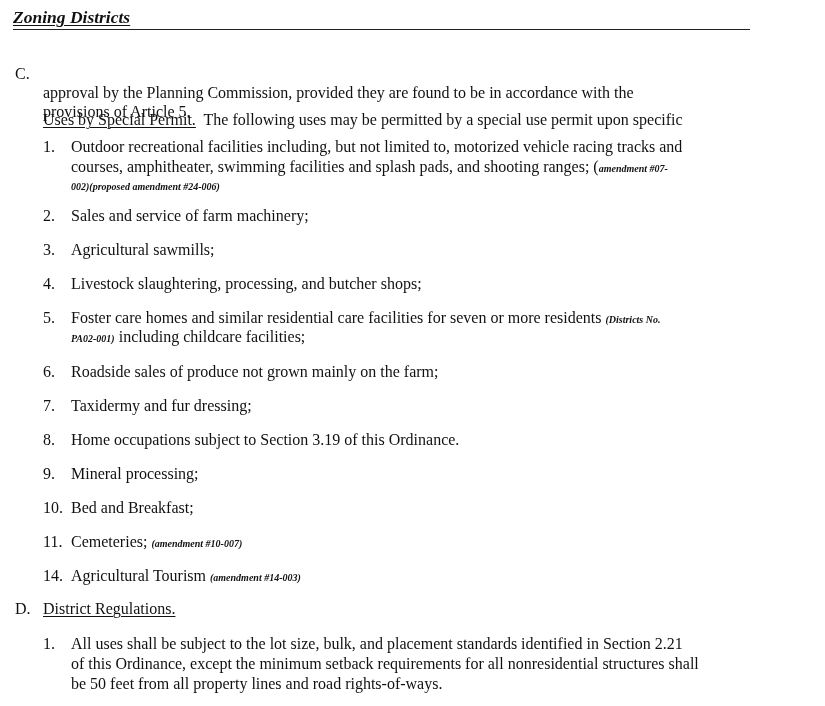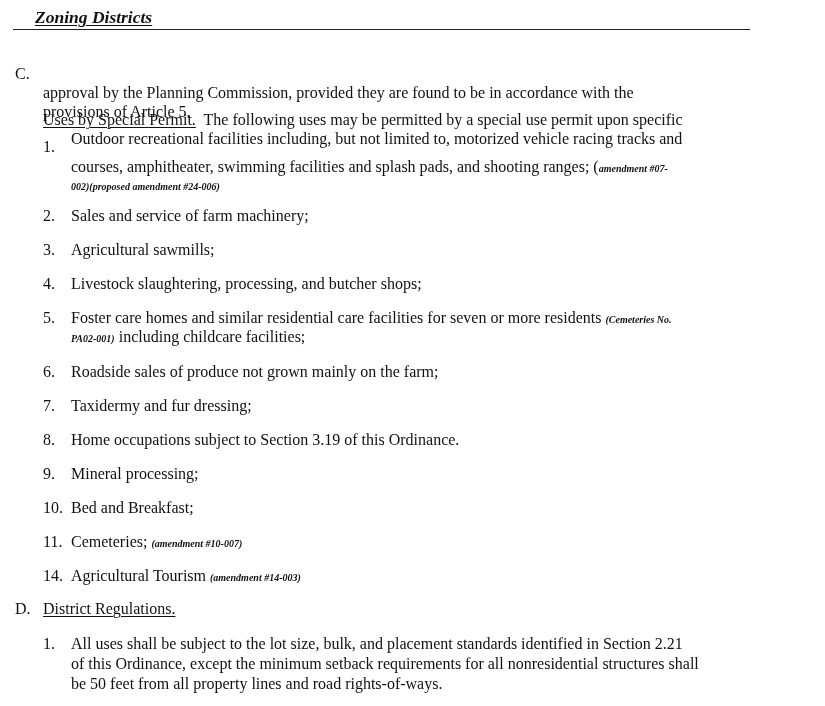--- a/index.html
+++ b/index.html
@@ -25,21 +25,20 @@
       border-bottom: 1.5px solid #222222;
     }
     .header-title {
       font-weight: bold;
       font-style: italic;
       font-size: 17.5px;
       line-height: 24px;
       text-decoration: underline;
       text-underline-offset: 2px;
       text-decoration-thickness: 1px;
-      margin-left: 22px;
     }
     .line {
       position: absolute;
       white-space: nowrap;
       line-height: 20px;
       font-size: 16px;
     }
     .marker {
       position: absolute;
       white-space: nowrap;
@@ -65,21 +64,21 @@
 </div>
 
 <div>
   <span class="marker" style="left:15px; top:64px;">C.</span>
   <div class="line" style="left:43px; top:64px;margin-top:46px;"><span class="u">Uses by Special Permit.</span><span style="white-space:pre;">  The following uses may be permitted by a special use permit upon specific</span></div>
   <div class="line" style="left:43px; top:83px;">approval by the Planning Commission, provided they are found to be in accordance with the</div>
   <div class="line" style="left:43px; top:102px;">provisions of Article 5.</div>
 
   <div>
     <span class="marker" style="left:43px; top:137px;">1.</span>
-    <div class="line" style="left:71px; top:129px;text-align:right;">Outdoor recreational facilities including, but not limited to, motorized vehicle racing tracks and</div>
+    <div class="line" style="left:71px; top:137px;text-align:right;">Outdoor recreational facilities including, but not limited to, motorized vehicle racing tracks and</div>
     <div class="line" style="left:71px; top:157px;"><span>courses, amphitheater, swimming facilities and splash pads, and shooting ranges; (</span><span class="amend">amendment #07-</span></div>
     <div class="line" style="left:71px; top:175px;text-align:center;"><span class="amend">002)(proposed amendment #24-006)</span></div>
   </div>
 
   <div>
     <span class="marker" style="left:43px; top:206px;">2.</span>
     <div class="line" style="left:71px; top:206px;">Sales and service of farm machinery;</div>
   </div>
 
   <div>
@@ -87,21 +86,21 @@
     <div class="line" style="left:71px; top:240px;">Agricultural sawmills;</div>
   </div>
 
   <div>
     <span class="marker" style="left:43px; top:274px;">4.</span>
     <div class="line" style="left:71px; top:274px;">Livestock slaughtering, processing, and butcher shops;</div>
   </div>
 
   <div>
     <span class="marker" style="left:43px; top:308px;">5.</span>
-    <div class="line" style="left:71px; top:308px;"><span style="white-space:pre;">Foster care homes and similar residential care facilities for seven or more residents </span><span class="amend">(Cemeteries No.</span></div>
+    <div class="line" style="left:71px; top:308px;"><span style="white-space:pre;">Foster care homes and similar residential care facilities for seven or more residents </span><span class="amend">(Districts No.</span></div>
     <div class="line" style="left:71px; top:327px;text-align:center;"><span class="amend">PA02-001)</span><span style="white-space:pre;"> including childcare facilities;</span></div>
   </div>
 
   <div>
     <span class="marker" style="left:43px; top:362px;">6.</span>
     <div class="line" style="left:71px; top:362px;">Roadside sales of produce not grown mainly on the farm;</div>
   </div>
 
   <div>
     <span class="marker" style="left:43px; top:396px;">7.</span>

